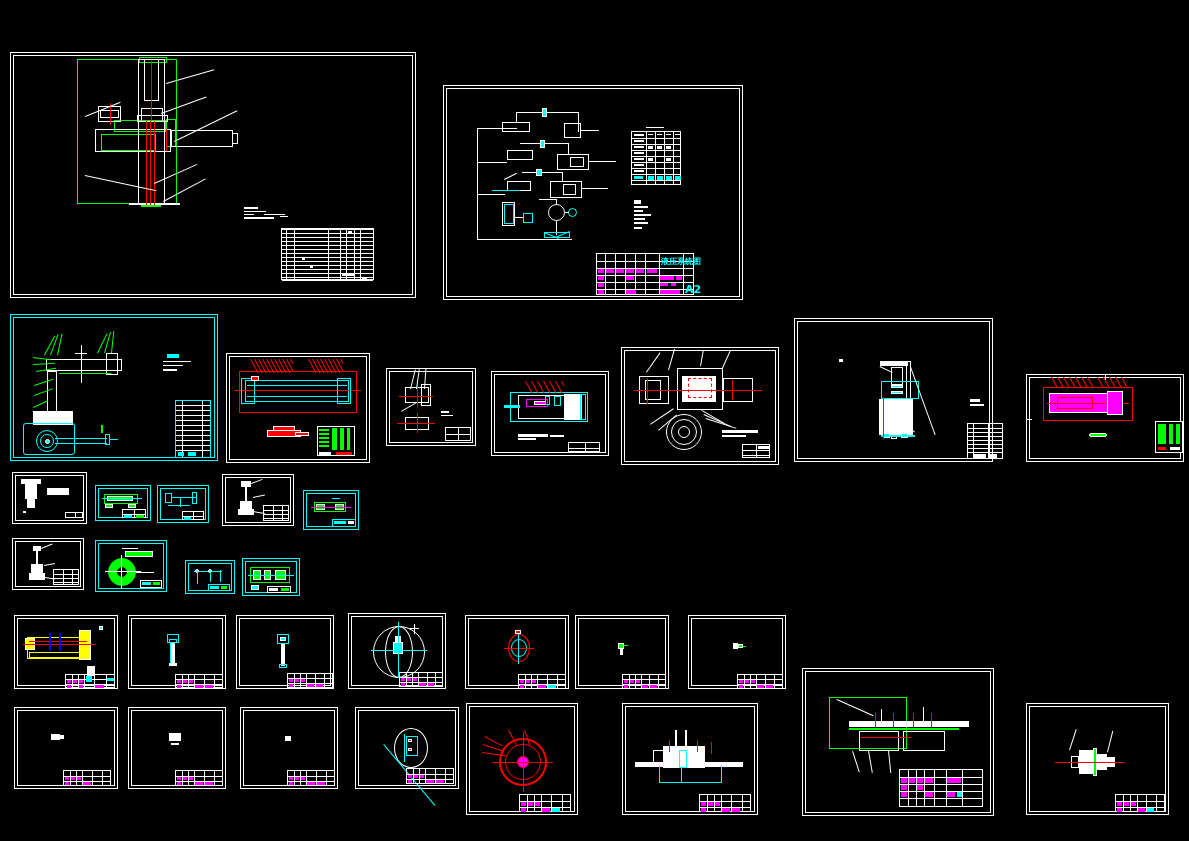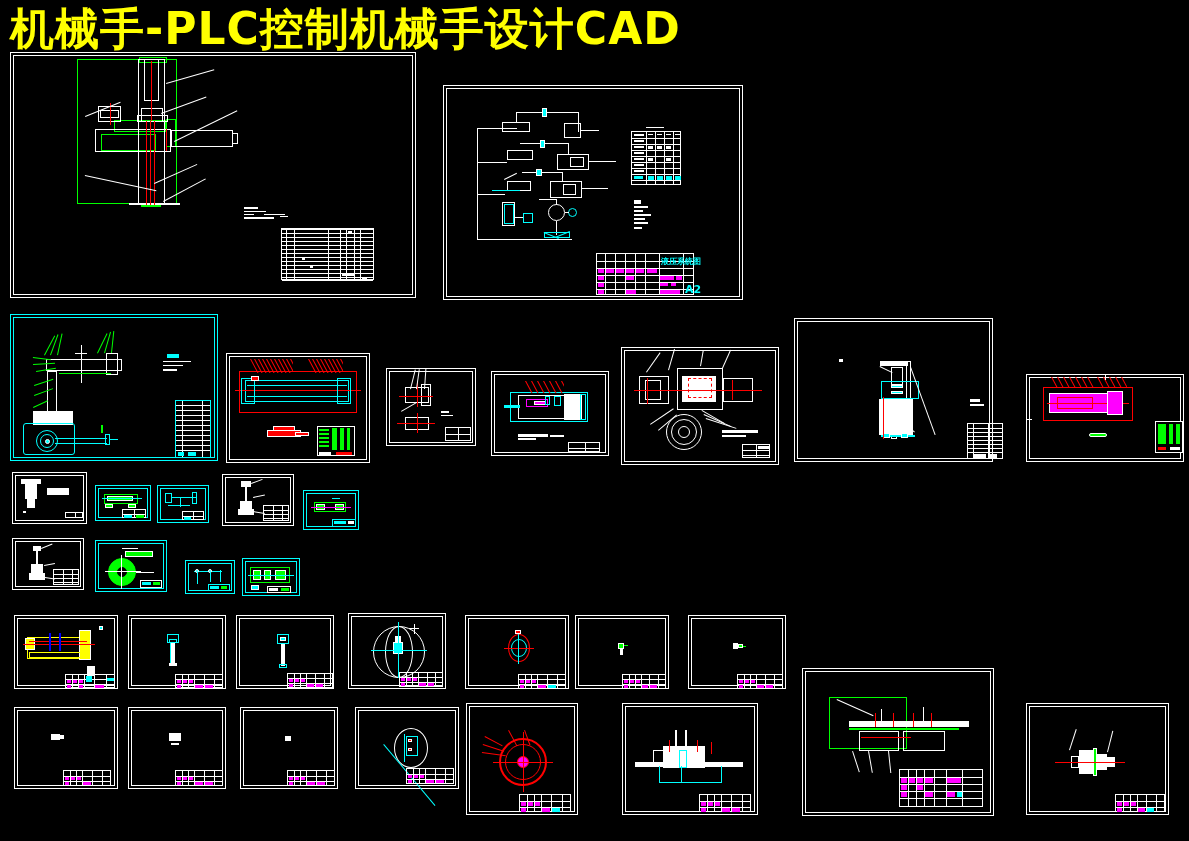--- a/index.html
+++ b/index.html
@@ -70,21 +70,20 @@
   
   .hatch{position:absolute;overflow:hidden;}
   .hatch i{position:absolute;width:1px;background:#ff0000;transform-origin:top left;
            transform:rotate(-28deg);}
 </style>
 </head>
 <body>
 
 <div id="stage">
 
-  <div class="title">机械手-PLC控制机械手设计CAD</div>
 
   <div class="sheet" style="left:10px;top:52px;width:406px;height:246px;">
     <div class="inner"></div>
 
     <div class="bx g" style="left:66px;top:6px;width:100px;height:145px;"></div>
     <div class="bx g" style="left:90px;top:81px;width:55px;height:17px;"></div>
     <div class="bx g" style="left:103px;top:67px;width:52px;height:12px;"></div>
     <div class="bx g" style="left:155px;top:66px;width:10px;height:28px;"></div>
     <div class="bx g" style="left:128px;top:4px;width:28px;height:6px;"></div>
     <div class="ln g" style="left:130px;top:152px;width:20px;height:2px;"></div>

